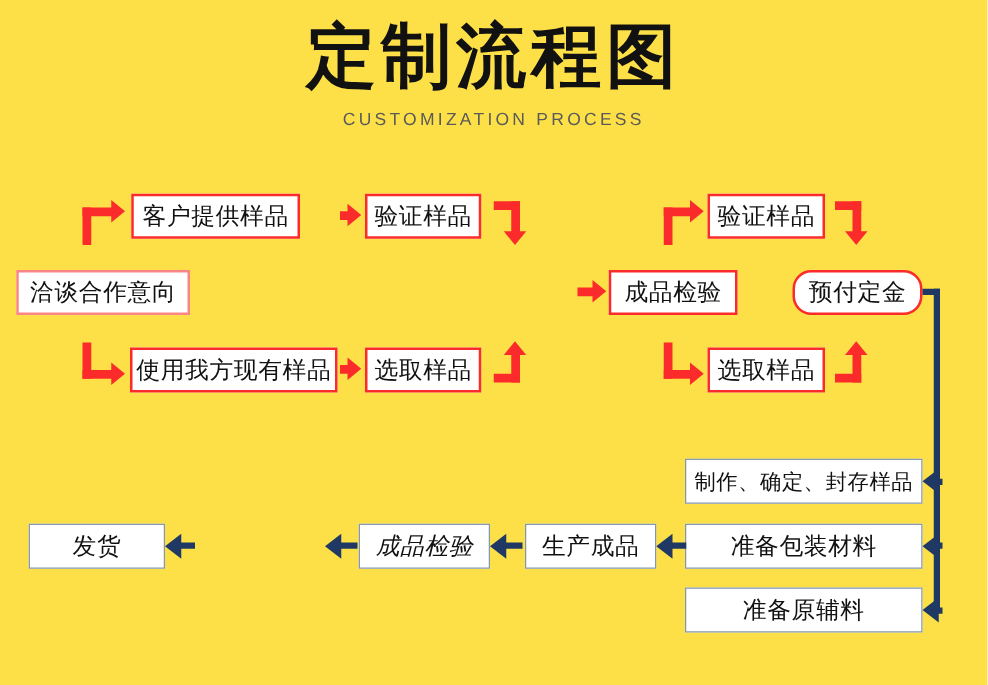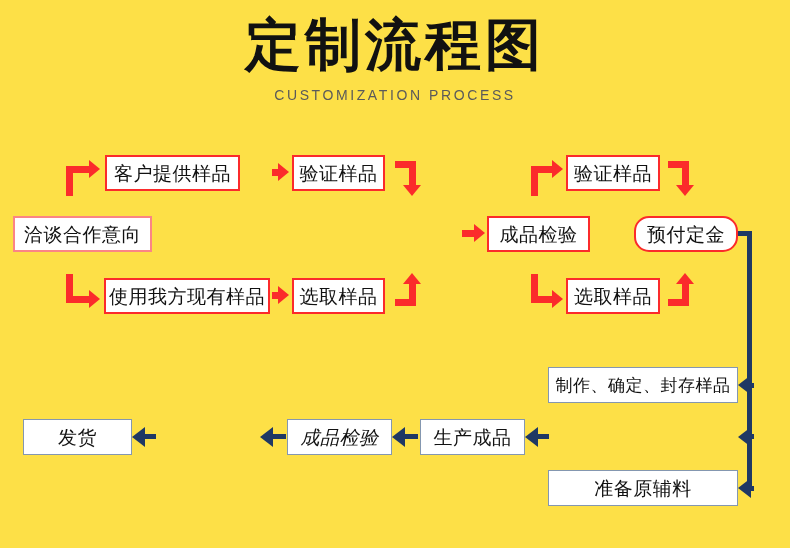--- a/index.html
+++ b/index.html
@@ -135,20 +135,23 @@
   <div class="box red" style="left:566px; top:278px; width:94px;  height:36px;">
       <span>选取样品</span>
     </div>
   <div class="box red" style="left:634px; top:216px; width:104px; height:36px;border-radius:15px;">
       <span>预付定金</span>
     </div>
 
   <div class="box navy" style="left:548px; top:367px; width:190px; height:36px; font-size:17px;">
       <span>制作、确定、封存样品</span>
     </div>
+  <div class="box navy" style="left:548px; top:419px; width:190px; height:36px;">
+      <span>准备包装材料</span>
+    </div>
   <div class="box navy" style="left:548px; top:470px; width:190px; height:36px;">
       <span>准备原辅料</span>
     </div>
   <div class="box navy" style="left:420px; top:419px; width:105px; height:36px;">
       <span>生产成品</span>
     </div>
   <div class="box navy" style="left:287px; top:419px; width:105px; height:36px;font-style:italic;">
       <span>成品检验</span>
     </div>
   <div class="box navy" style="left:23px;  top:419px; width:109px; height:36px;">

